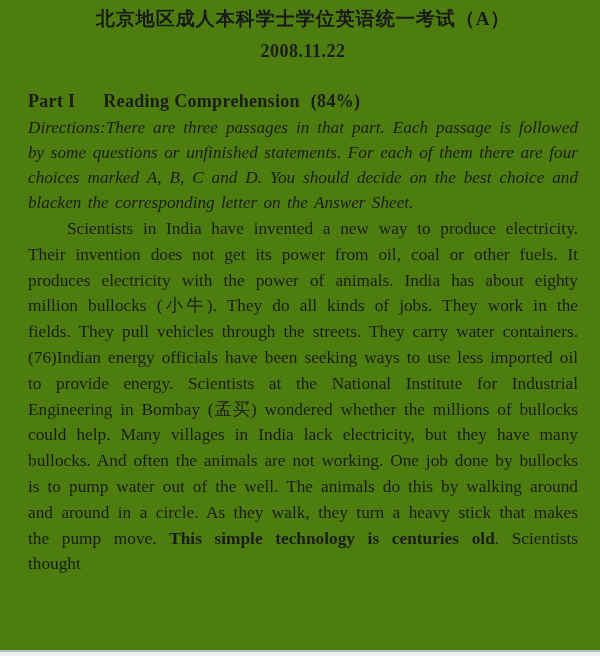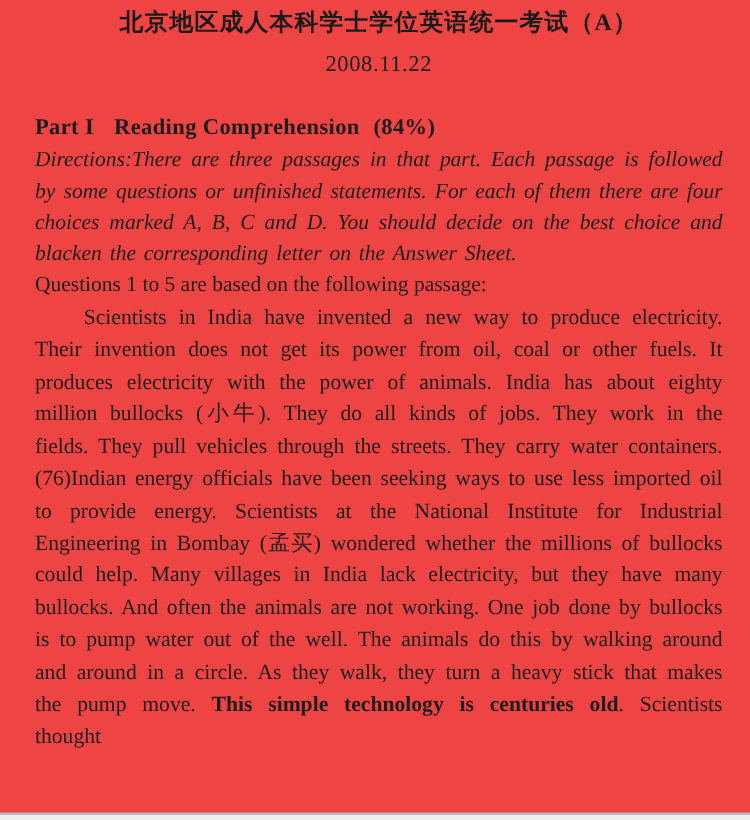--- a/index.html
+++ b/index.html
@@ -5,50 +5,50 @@
   html, body { margin: 0; padding: 0; }
   body {
     width: 600px; height: 656px;
     font-family: "Liberation Serif", serif;
     background: #eff0ee;
   }
   .page {
     position: relative;
     width: 600px; height: 656px;
     overflow: hidden;
-    background: #ef4444;
+    background: #4d7c0f;
     color: #1c1c1c;
     box-sizing: border-box;
     padding: 6px 22px 0 28px;
   }
   .exam-title {
     margin: 0;
     text-align: center;
     font-size: 19px;
     font-weight: bold;
     line-height: 26px;
     letter-spacing: 1px;
     color: #191919;
   }
   .exam-date {
     margin: 6px 0 0 0;
     text-align: center;
     font-size: 18px;
-    font-weight: normal;
+    font-weight: bold;
     line-height: 26px;
     letter-spacing: 0.5px;
   }
   .part-heading {
     margin-top: 25px;
     font-size: 18px;
     font-weight: bold;
     line-height: 24px;
     letter-spacing: 0.3px;
   }
-  .part-heading .part-label { margin-right: 16px; }
+  .part-heading .part-label { margin-right: 28px; }
   .part-heading .part-title { margin-right: 11px; }
   .directions {
     margin: 2px 0 0 0;
     font-style: italic;
     font-size: 17.2px;
     line-height: 25px;
     text-align: justify;
     word-spacing: 2px;
   }
   .directions .dir-label { }
@@ -94,20 +94,19 @@
 
   <div class="part-heading">
     <span class="part-label">Part I</span><span class="part-title">Reading Comprehension</span><span class="part-score">(84%)</span>
   </div>
 
   <p class="directions">
     <span class="dir-label">Directions:</span><span>There are three passages in that part. Each passage is followed by some questions or unfinished statements. For each of them there are four choices marked A, B, C and D. You should decide on the best choice and blacken the corresponding letter on the Answer Sheet.</span>
   </p>
 
 
-  <p class="passage-intro">Questions 1 to 5 are based on the following passage:</p>
 
   <p class="passage-body"><span>Scientists in India have invented a new way to produce electricity. Their invention does not get its power from oil, coal or other fuels. It produces electricity with the power of animals. India has about eighty million bullocks (小牛). They do all kinds of jobs. They work in the fields. They pull vehicles through the streets. They carry water containers. (76)</span><span class="seg-underline">Indian energy officials have been seeking ways to use less imported oil to provide energy.</span><span> Scientists at the National Institute for Industrial Engineering in Bombay (孟买) wondered whether the millions of bullocks could help. Many villages in India lack electricity, but they have many bullocks. And often the animals are not working. One job done by bullocks is to pump water out of the well. The animals do this by walking around and around in a circle. As they walk, they turn a heavy stick that makes the pump move. </span><span class="seg-bold">This simple technology is centuries old</span><span>. Scientists thought</span></p>
 
   <div class="scan-edge-line"></div>
   <div class="scan-edge-bottom"></div>
 
 </div>
 
 </body></html>

